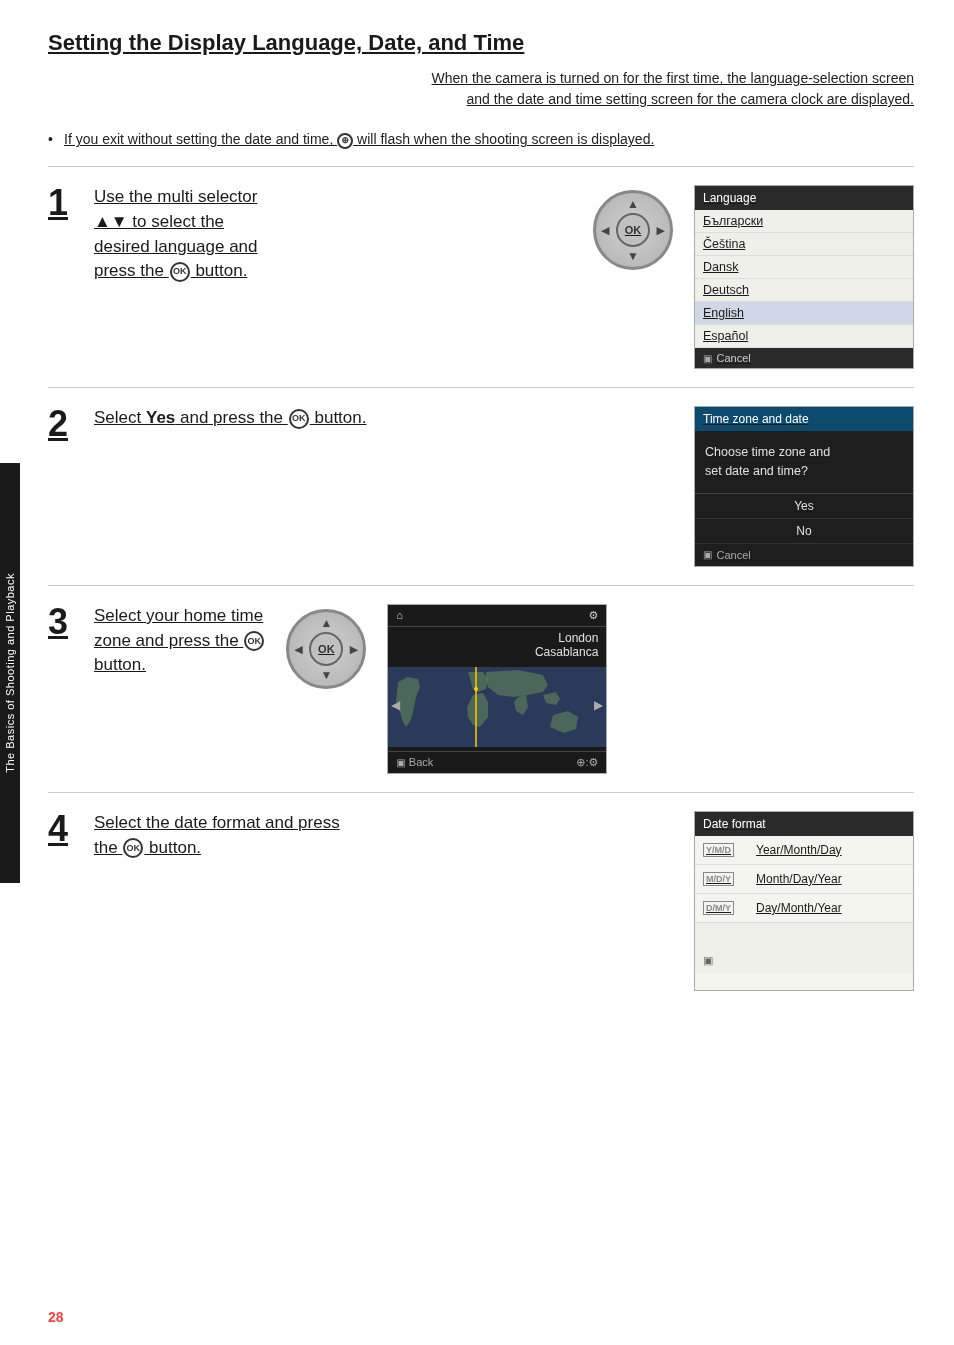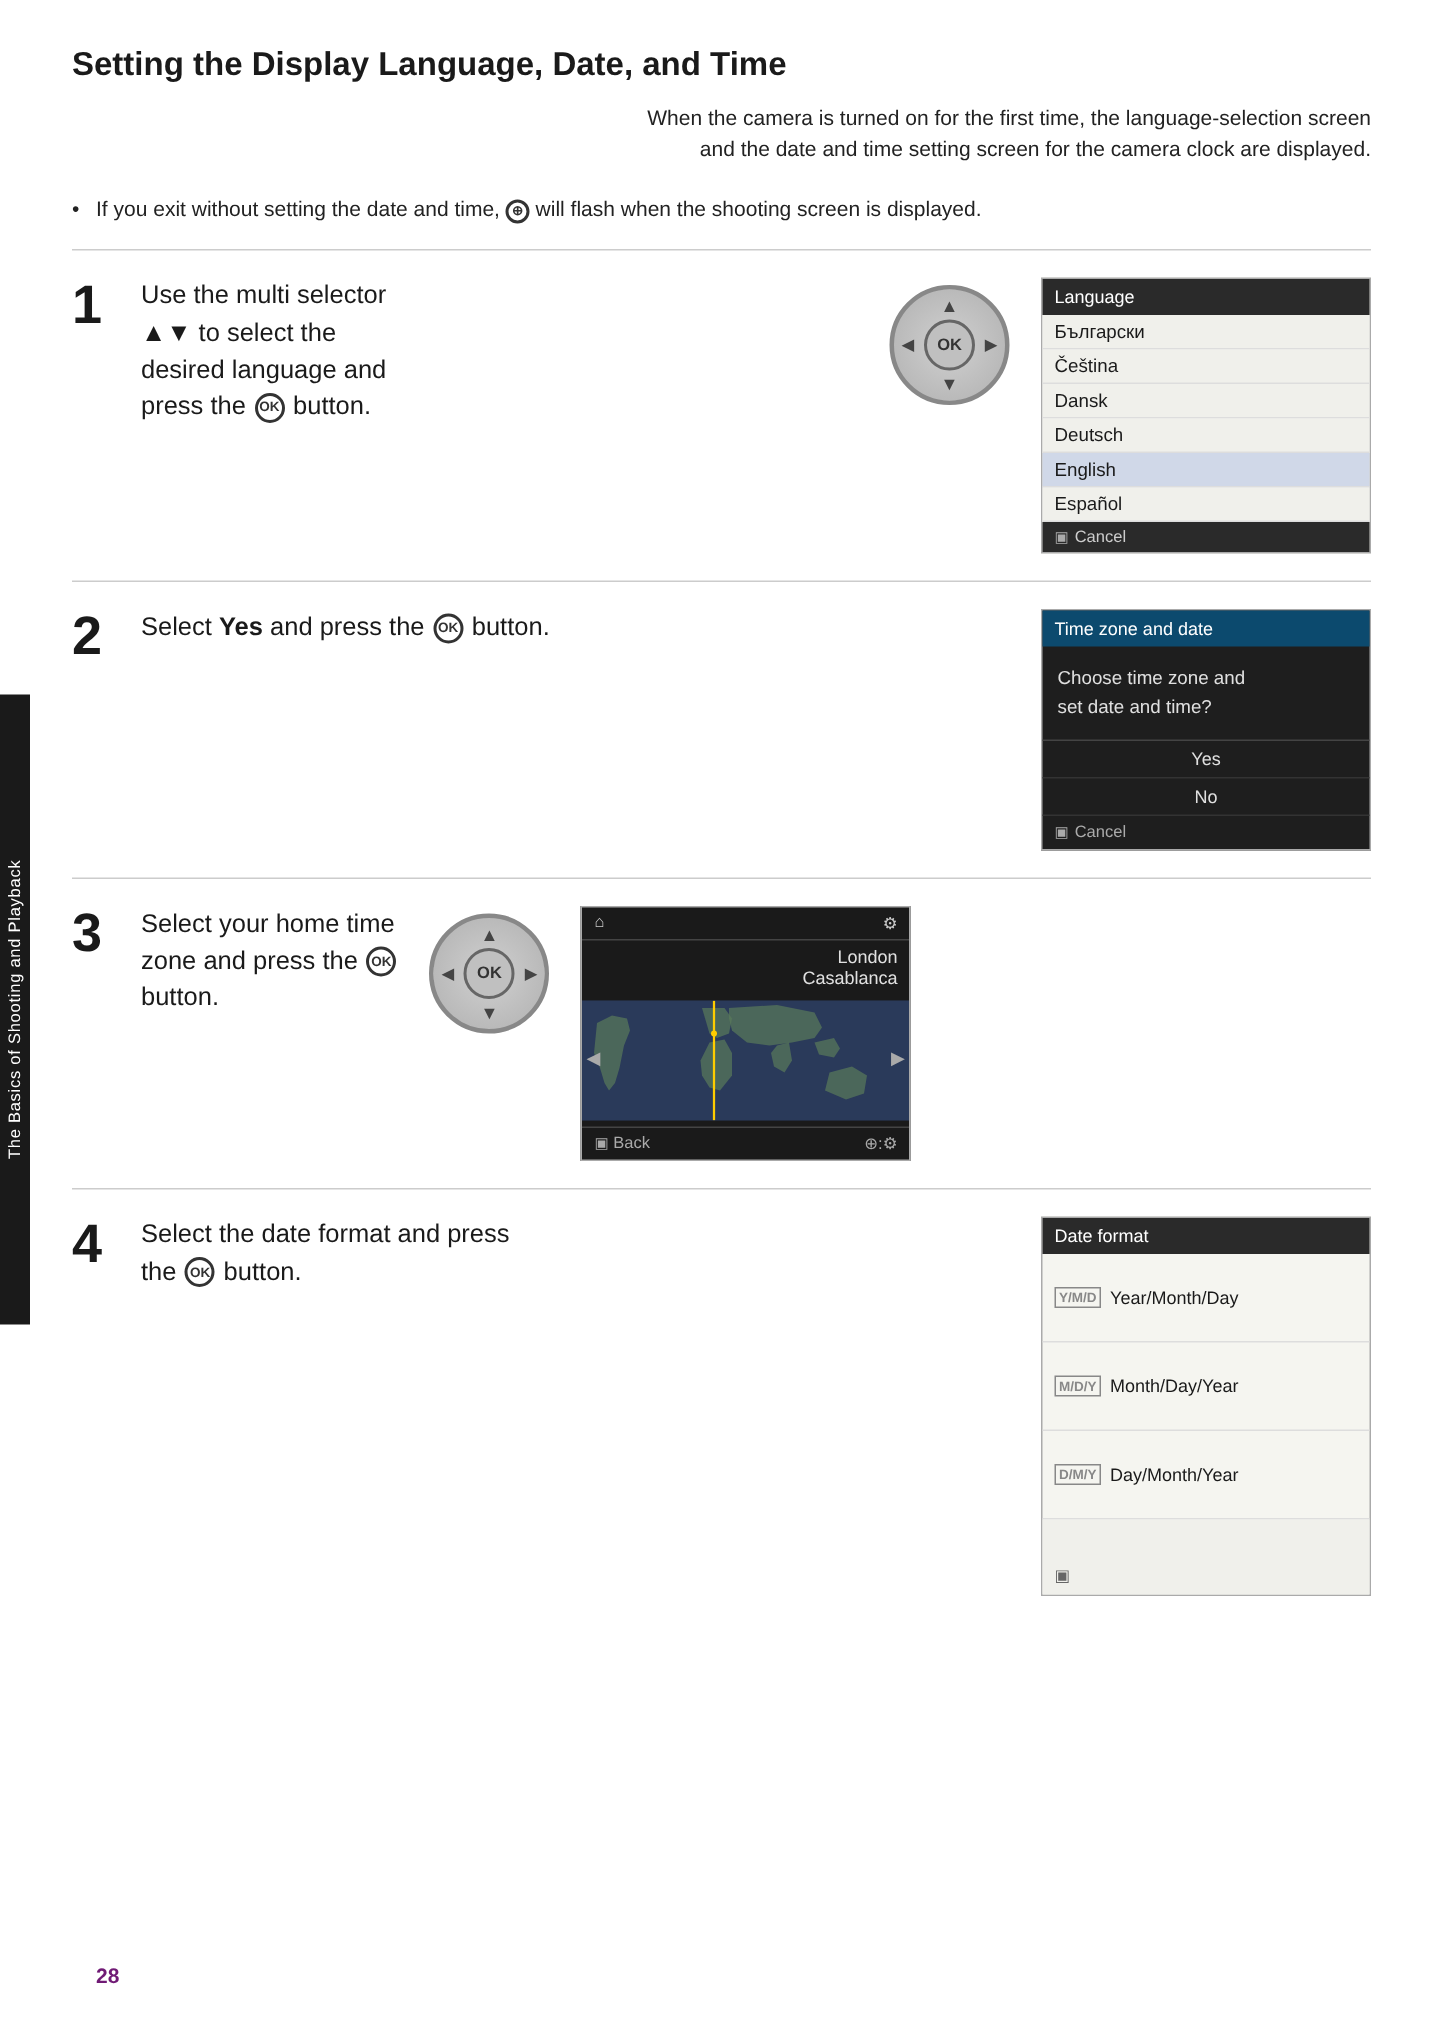--- a/index.html
+++ b/index.html
@@ -10,20 +10,21 @@
       font-family: Arial, Helvetica, sans-serif;
       font-size: 15px;
       color: #1a1a1a;
       position: relative;
     }
 
     .page-container {
       display: flex;
       width: 954px;
       min-height: 1345px;
+      text-decoration: underline;
     }
 
     
     .sidebar {
       width: 28px;
       background: #ffffff;
       display: flex;
       align-items: center;
       justify-content: center;
       position: relative;
@@ -324,27 +325,27 @@
     }
 
     .date-format-header {
       background: #2a2a2a;
       color: #fff;
       padding: 5px 8px;
       font-size: 12px;
     }
 
     .date-format-row {
-      padding: 22px 8px;
+      padding: 7px 8px;
       border-bottom: 1px solid #ddd;
       font-size: 12px;
       color: #1a1a1a;
       display: flex;
       align-items: center;
-      gap: 6px;
+      gap: 22px;
     }
 
     .date-code {
       font-size: 9px;
       color: #888;
       font-weight: bold;
       min-width: 28px;
       border: 1px solid #888;
       padding: 1px 2px;
     }
@@ -426,24 +427,24 @@
     
     .map-continent {
       fill: #5a7a5a;
       opacity: 0.7;
     }
 
     
     .page-number {
       position: absolute;
       bottom: 20px;
-      left: 36px;
+      left: 20px;
       font-size: 14px;
       font-weight: bold;
-      color: #701a75;
+      color: #ef4444;
     }
   </style>
 </head>
 <body>
 
 <div class="page-container">
 
   <div class="sidebar">
     <div class="sidebar-black-bar">
       <span class="sidebar-text">The Basics of Shooting and Playback</span>

